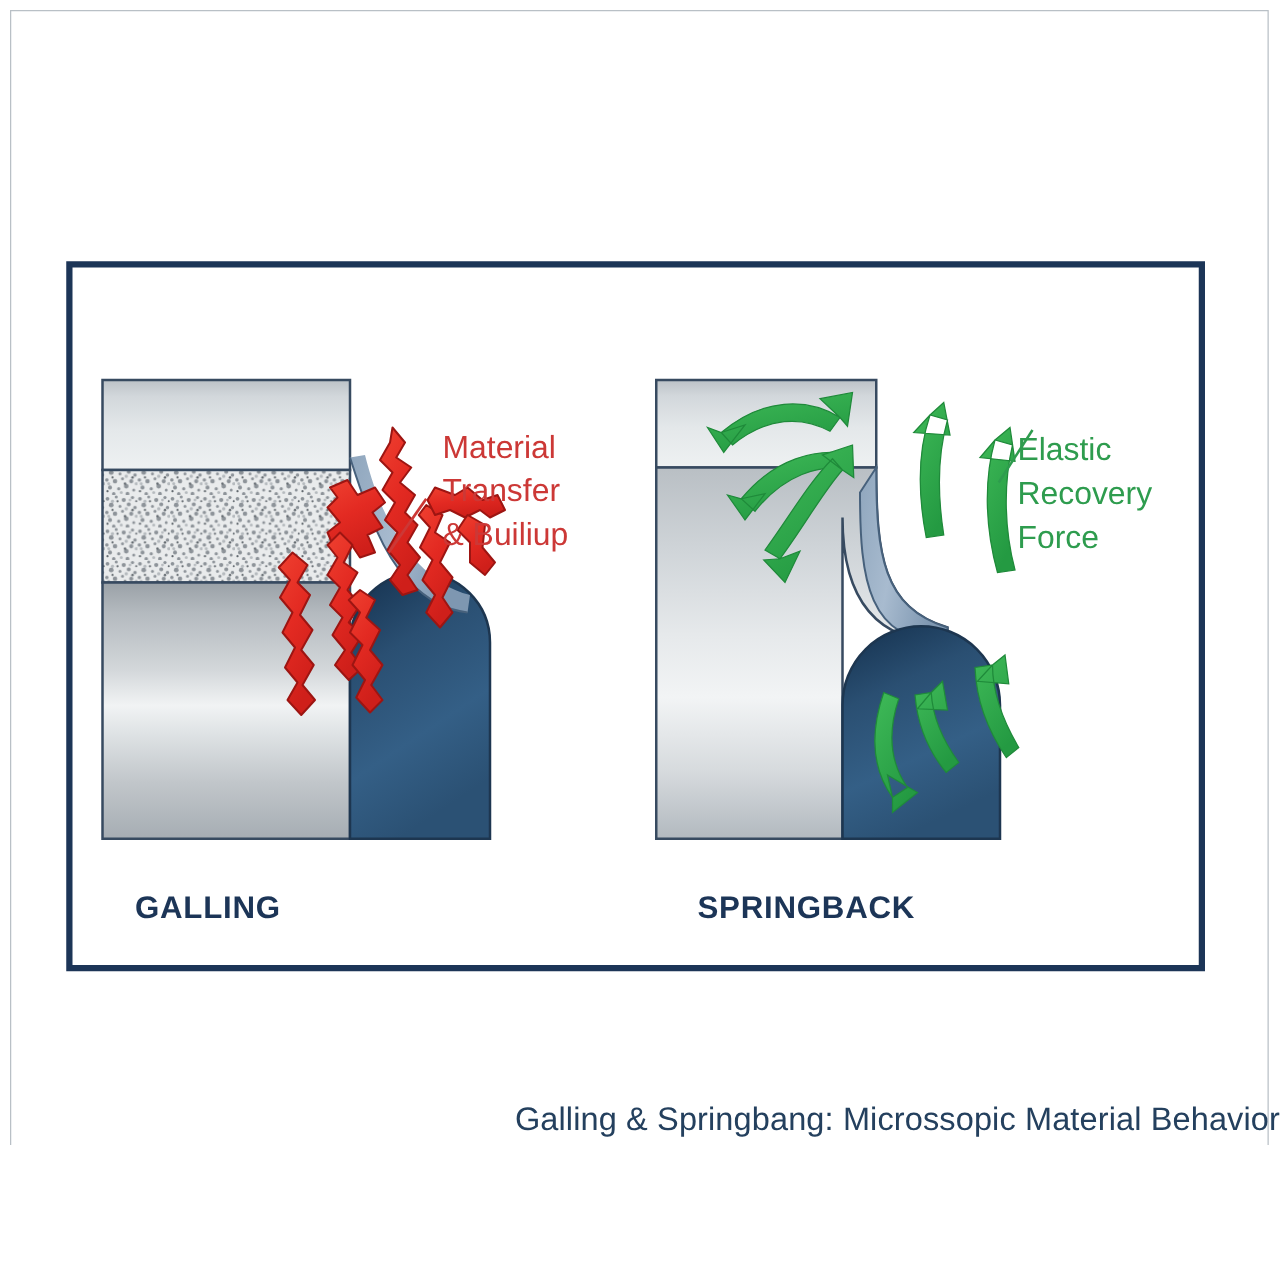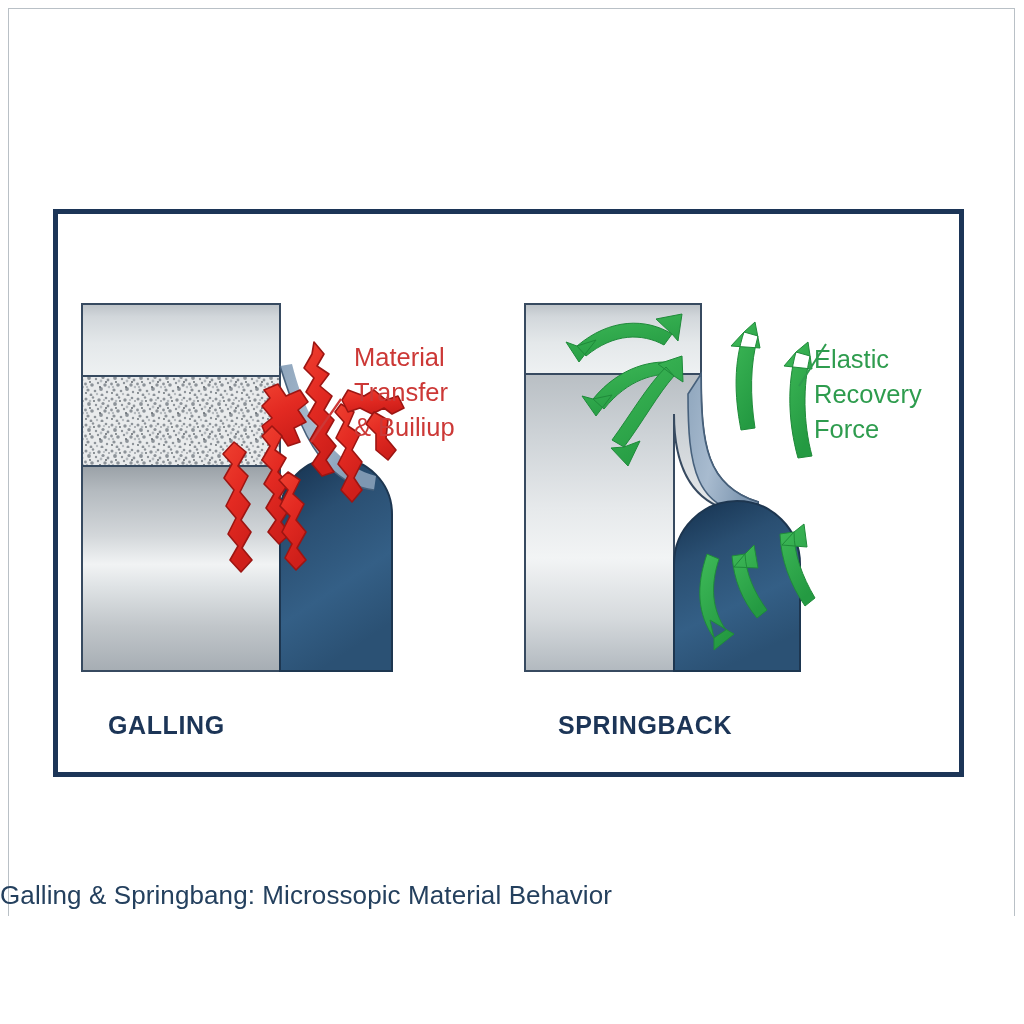--- a/index.html
+++ b/index.html
@@ -41,21 +41,21 @@
     position: absolute;
     left: 0;
     top: 0;
   }
   
   #caption {
     position: absolute;
     left: 0;
     top: 880px;
     width: 1024px;
-    text-align: left;
+    text-align: right;
     font-size: 26px;
     color: #24405e;
     font-family: "Liberation Sans", sans-serif;
     letter-spacing: 0.1px;
   }
   .panel-label {
     font-size: 25px;
     font-weight: bold;
     fill: #1c3557;
     font-family: "Liberation Sans", sans-serif;

